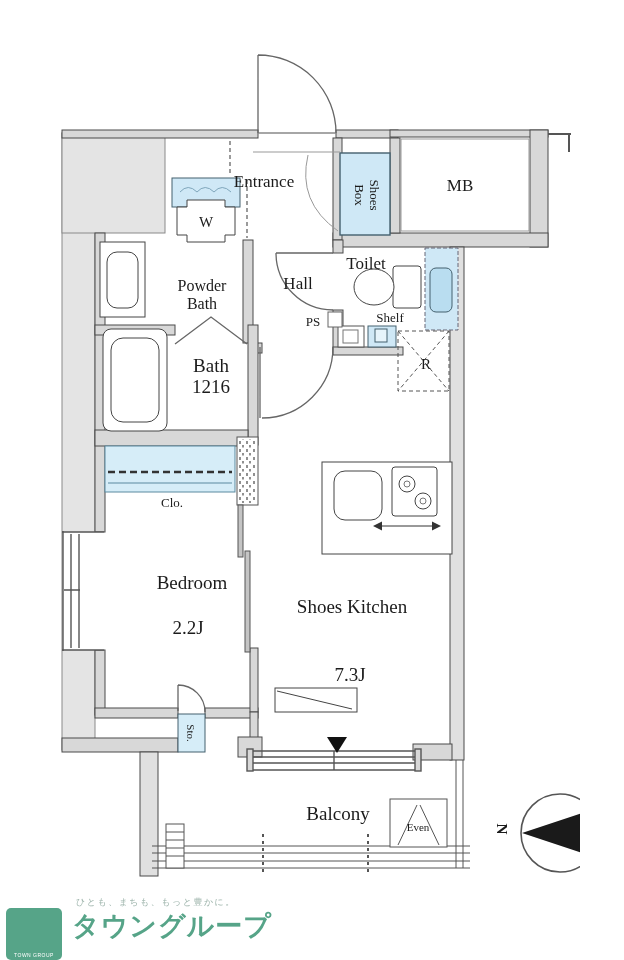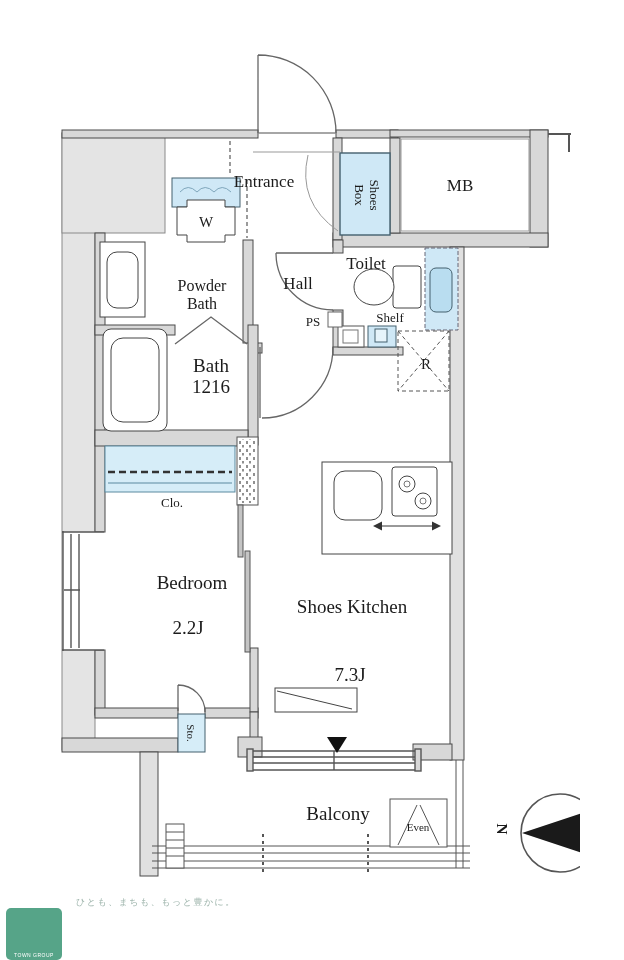--- a/index.html
+++ b/index.html
@@ -252,14 +252,15 @@
 <div class="lbl big" style="left:320px;top:814px;margin-left:18px;">Balcony</div>
 <div class="lbl" style="left:426px;top:364px;font-size:15px;">R</div>
 <div class="lbl tiny" style="left:418px;top:827px;">Even</div>
 
 <div class="lbl" style="left:502px;top:829px;font-size:15px;font-weight:bold;transform:translate(-50%,-50%) rotate(90deg);">N</div>
 
 <div class="logo-box">
   <span class="logo-caption">TOWN GROUP</span>
 </div>
 <div class="tagline">ひとも、まちも、もっと豊かに。</div>
+<div class="company">タウングループ</div>
 
 </div>
 
 </body></html>

